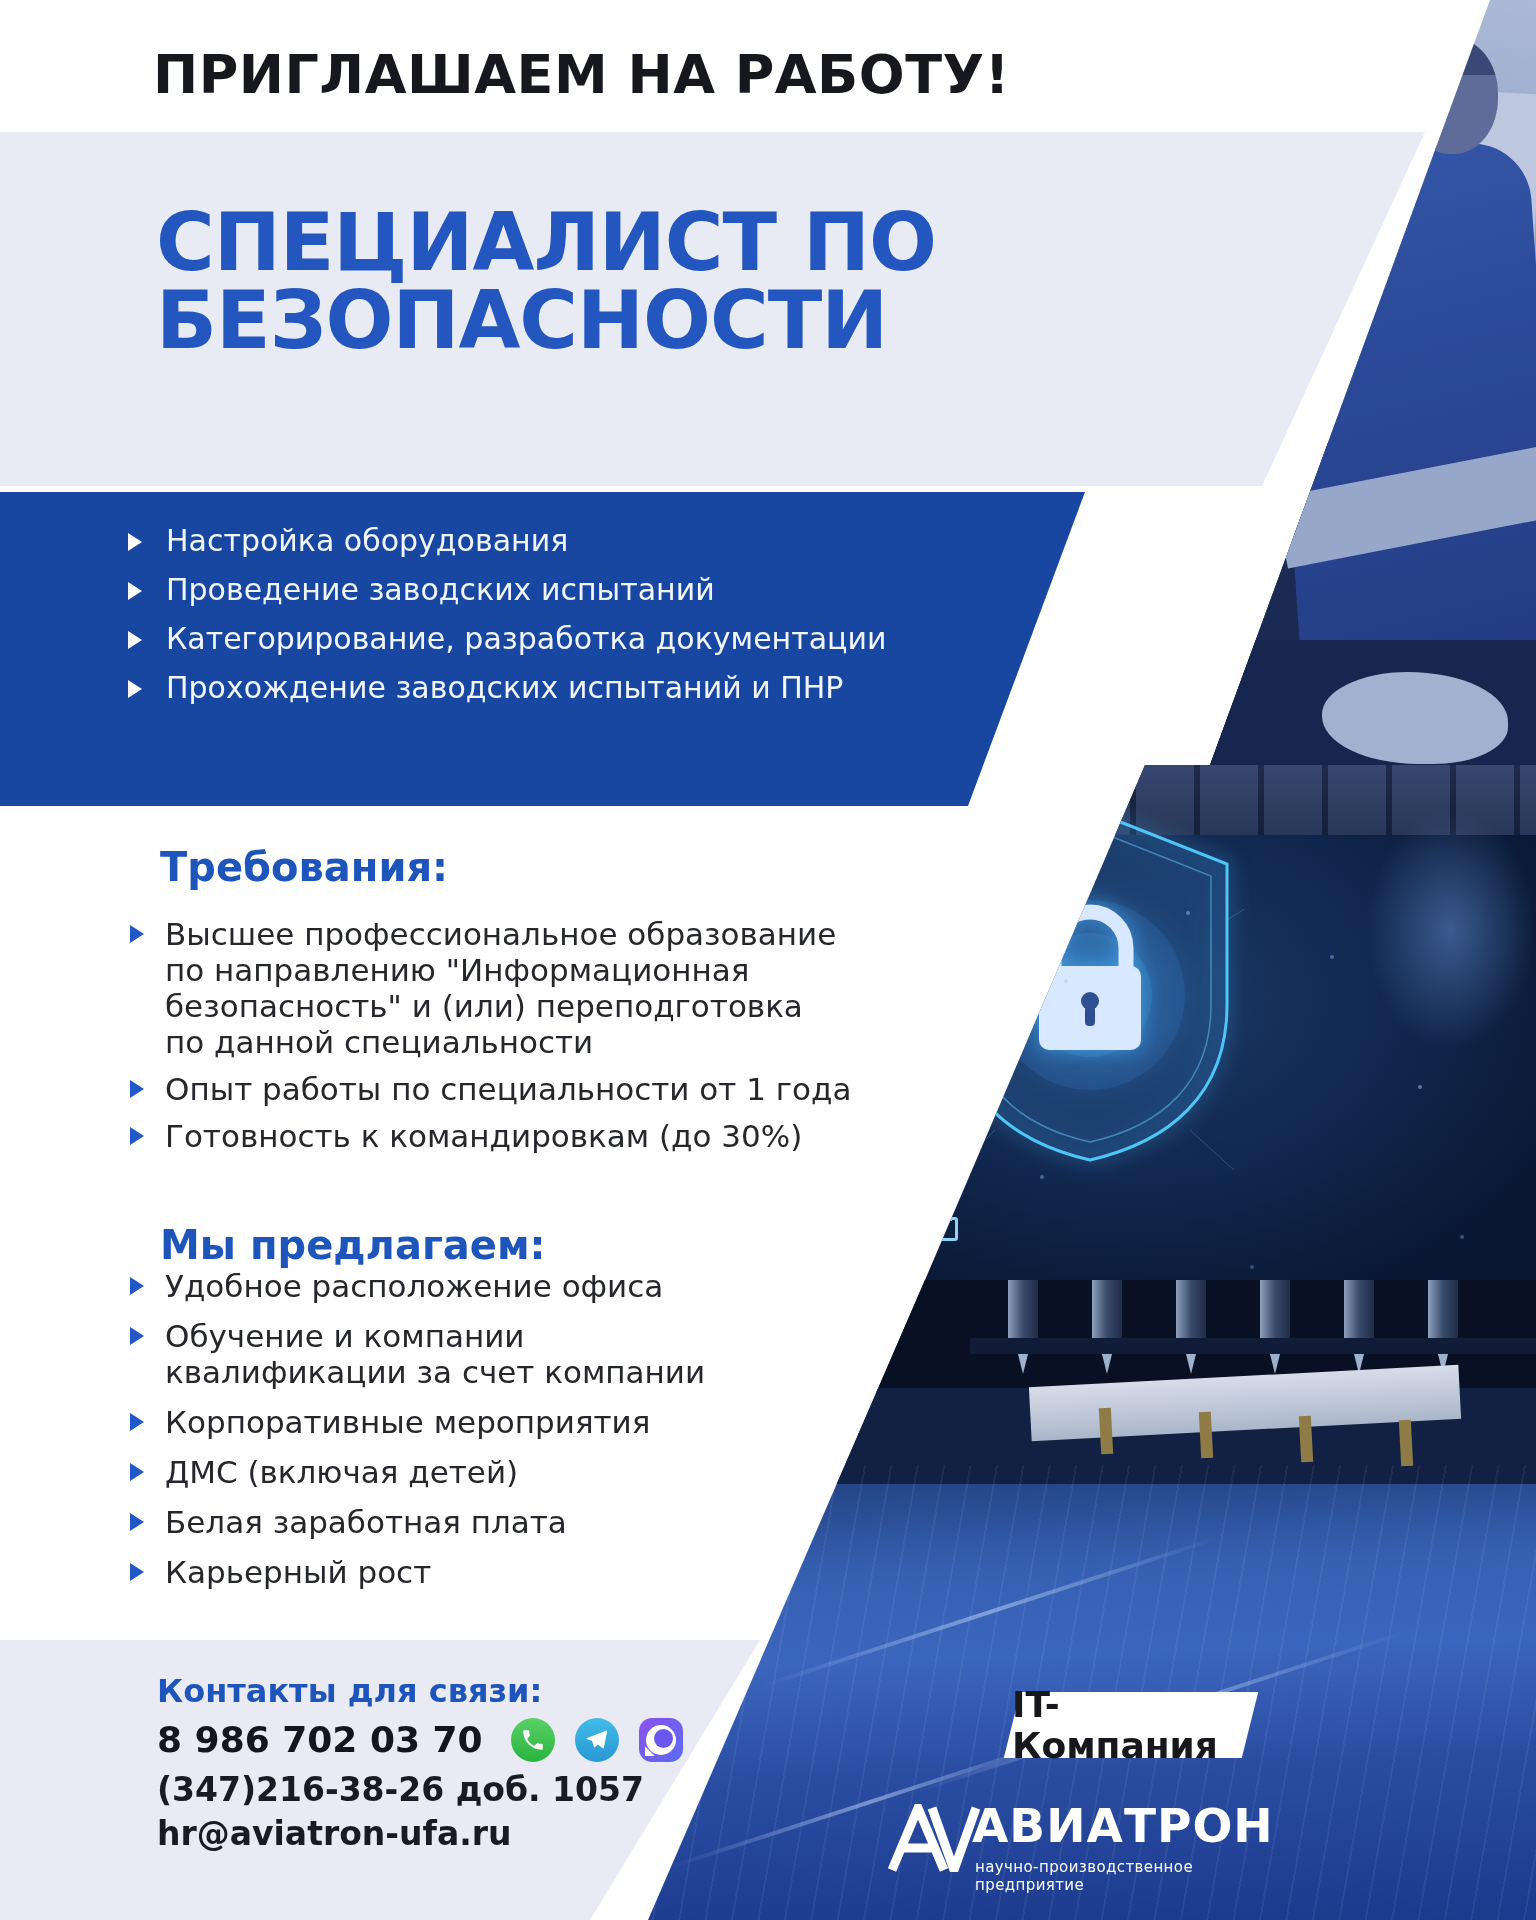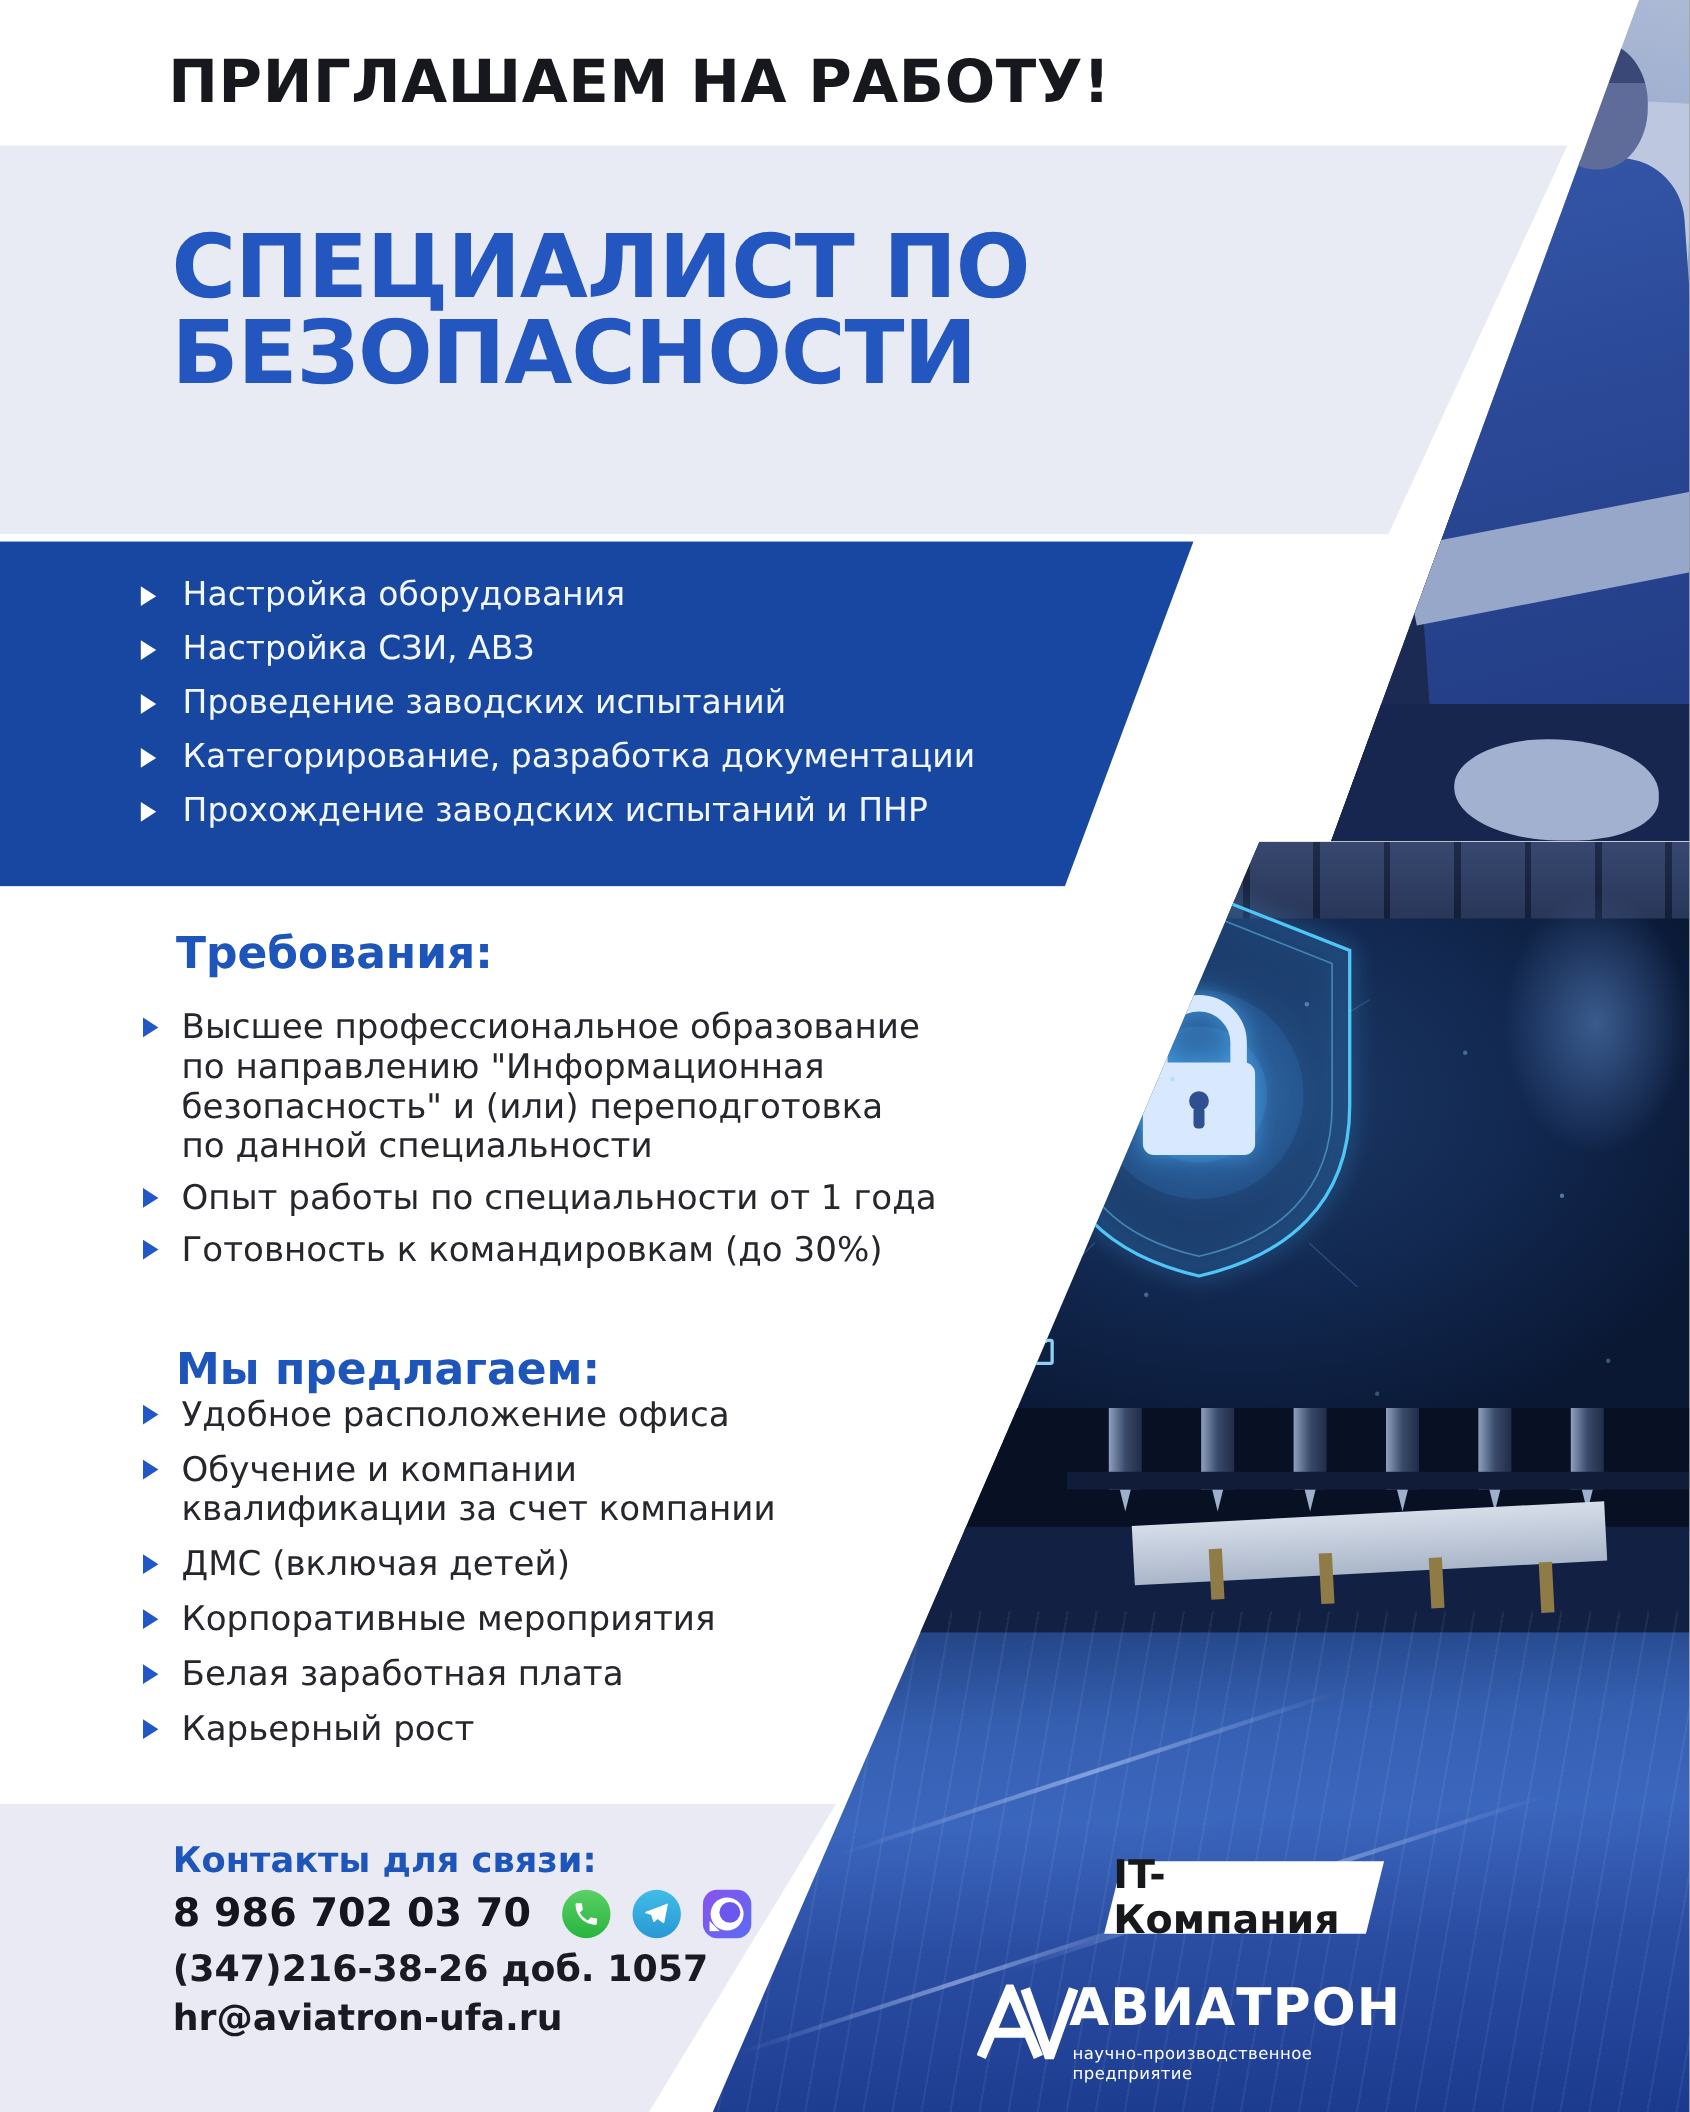--- a/index.html
+++ b/index.html
@@ -196,24 +196,20 @@
     <div>БЕЗОПАСНОСТИ</div>
   </div>
 
   <div class="abs duties-list">
     <div class="duty-row">
       <span class="tri tri-white"></span>
       <span class="duty-text">Настройка оборудования</span>
     </div>
     <div class="duty-row">
       <span class="tri tri-white"></span>
-      <span class="duty-text">Настройка СЗИ, АВЗ</span>
-    </div>
-    <div class="duty-row">
-      <span class="tri tri-white"></span>
       <span class="duty-text">Проведение заводских испытаний</span>
     </div>
     <div class="duty-row">
       <span class="tri tri-white"></span>
       <span class="duty-text">Категорирование, разработка документации</span>
     </div>
     <div class="duty-row">
       <span class="tri tri-white"></span>
       <span class="duty-text">Прохождение заводских испытаний и ПНР</span>
     </div>
@@ -250,25 +246,25 @@
     </div>
     <div class="body-row">
       <span class="tri"></span>
       <span class="body-text">
         <div>Обучение и компании</div>
         <div>квалификации за счет компании</div>
       </span>
     </div>
     <div class="body-row">
       <span class="tri"></span>
+      <span class="body-text">Корпоративные мероприятия</span>
+    </div>
+    <div class="body-row">
+      <span class="tri"></span>
       <span class="body-text">ДМС (включая детей)</span>
-    </div>
-    <div class="body-row">
-      <span class="tri"></span>
-      <span class="body-text">Корпоративные мероприятия</span>
     </div>
     <div class="body-row">
       <span class="tri"></span>
       <span class="body-text">Белая заработная плата</span>
     </div>
     <div class="body-row">
       <span class="tri"></span>
       <span class="body-text">Карьерный рост</span>
     </div>
   </div>

